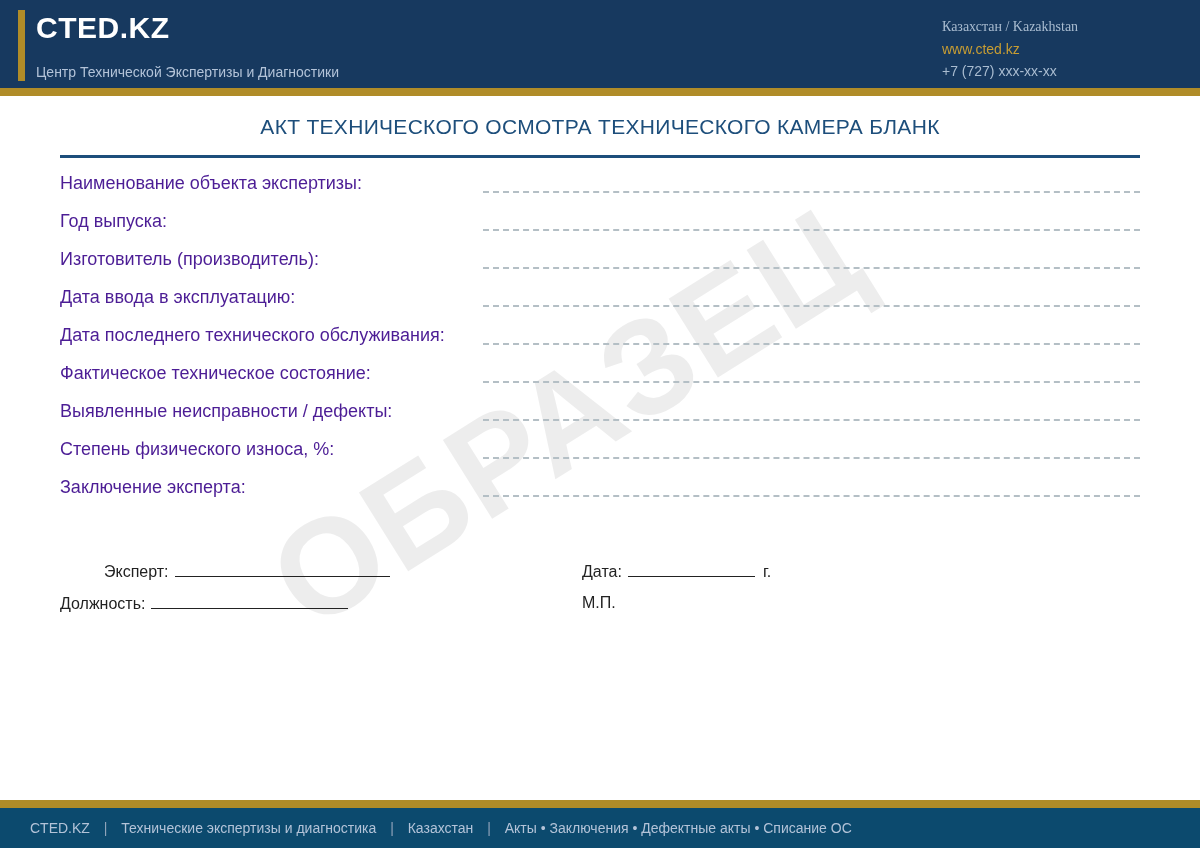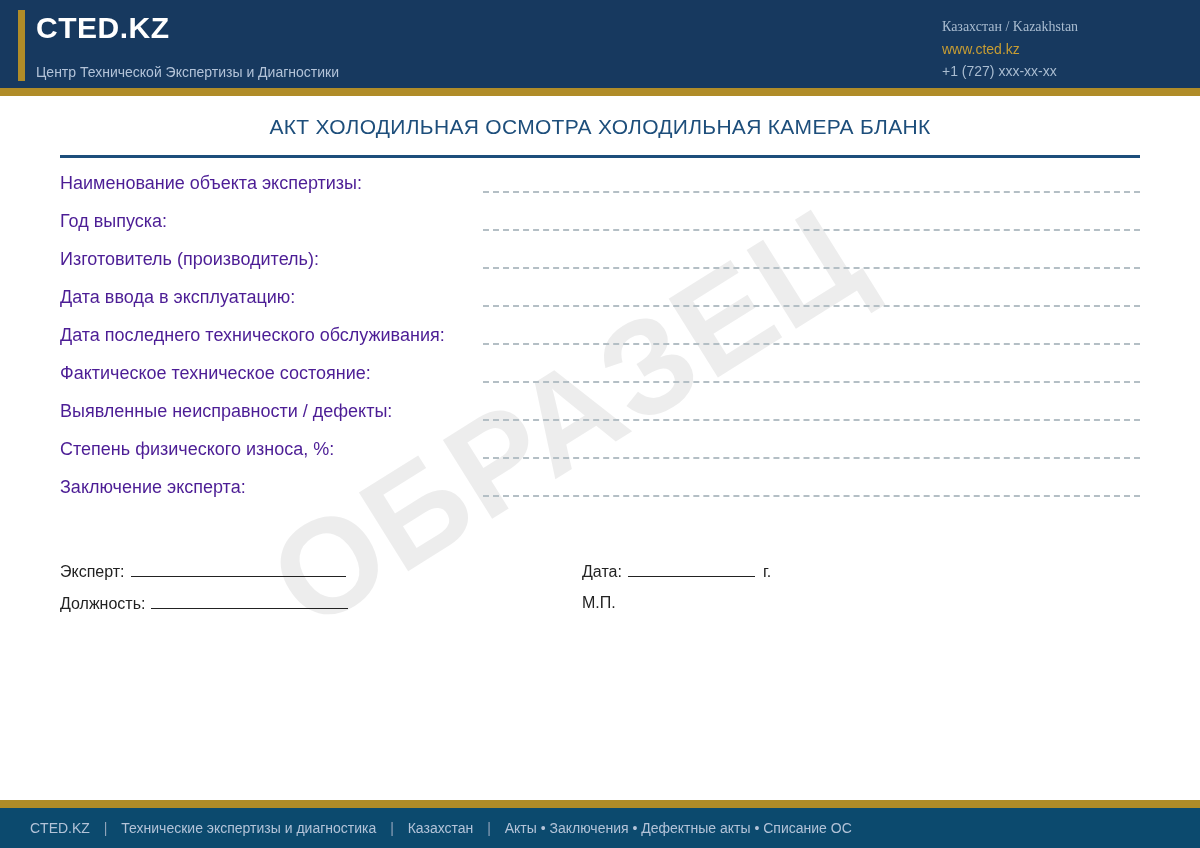--- a/index.html
+++ b/index.html
@@ -70,21 +70,21 @@
     border-bottom:2px dashed #b4bfc5;
   }
 
   
   .signature { position:absolute; top:558px; left:60px; width:1080px; z-index:1;
     font-size:16px; color:#222222; }
   .sig-left { position:absolute; left:0; white-space:nowrap; }
   .sig-right { position:absolute; left:522px; white-space:nowrap; }
   .sig-row1 { top:4px; }
   .sig-row2 { top:36px; }
-  .sig-row1.sig-left { top:4px; } .sig-row1.sig-right { top:4px; }
+  .sig-row1.sig-left { top:4px;margin-left:44px; } .sig-row1.sig-right { top:4px; }
   .sig-row2.sig-left { top:36px; } .sig-row2.sig-right { top:36px; }
   .blank-line {
     display:inline-block; height:15px; vertical-align:baseline;
     border-bottom:1.5px solid #222222; margin-left:6px;
   }
   .blank-expert { width:215px; }
   .blank-position { width:197px; }
   .blank-date { width:127px; margin-right:8px; }
 
   
@@ -109,25 +109,25 @@
   </div>
 
   <div class="top-header">
     <div class="logo-block">
       <div class="logo-title">CTED.KZ</div>
       <div class="logo-tagline">Центр Технической Экспертизы и Диагностики</div>
     </div>
     <div class="contact-block">
       <div class="contact-country">Казахстан / Kazakhstan</div>
       <a class="contact-site">www.cted.kz</a>
-      <div class="contact-phone">+1 (727) xxx-xx-xx</div>
+      <div class="contact-phone">+7 (727) xxx-xx-xx</div>
     </div>
   </div>
 
-  <div class="doc-title">АКТ ХОЛОДИЛЬНАЯ ОСМОТРА ХОЛОДИЛЬНАЯ КАМЕРА БЛАНК</div>
+  <div class="doc-title">АКТ ТЕХНИЧЕСКОГО ОСМОТРА ТЕХНИЧЕСКОГО КАМЕРА БЛАНК</div>
   <div class="title-rule"></div>
 
   <div class="form-area">
     <div class="form-row">
       <span class="form-label">Наименование объекта экспертизы:</span>
       <span class="form-line"></span>
     </div>
     <div class="form-row">
       <span class="form-label">Год выпуска:</span>
       <span class="form-line"></span>

